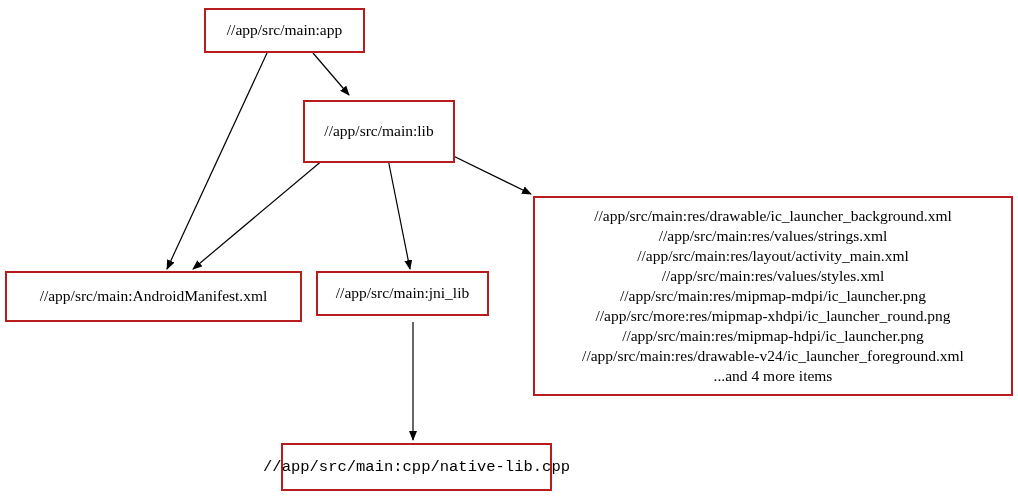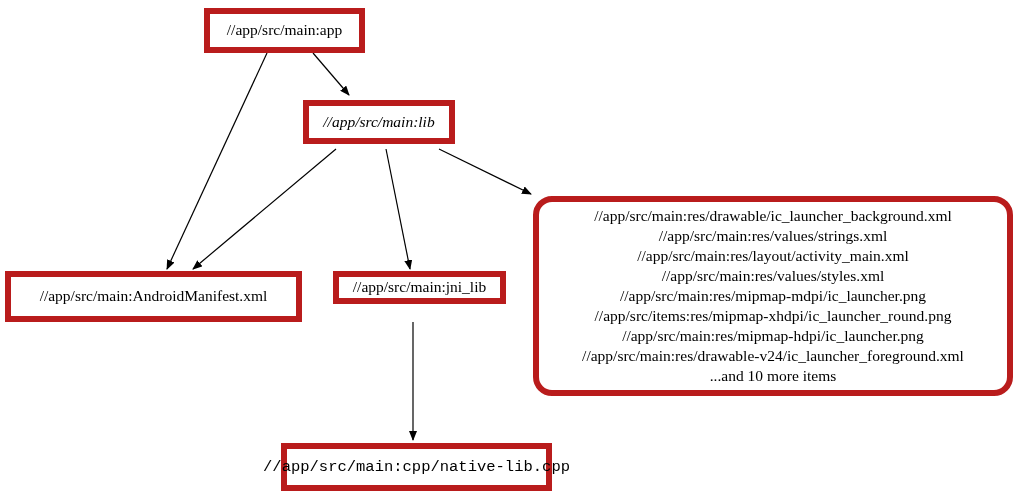--- a/index.html
+++ b/index.html
@@ -24,35 +24,34 @@
     height: 496px;
     pointer-events: none;
   }
   .edges line {
     stroke: #000000;
     stroke-width: 1.2;
   }
   .node {
     position: absolute;
     box-sizing: border-box;
-    border: 6px solid #b91c1c;
+    border: 2px solid #b91c1c;
     background: #ffffff;
     display: flex;
     align-items: center;
     justify-content: center;
     font-size: 15.5px;
     line-height: 1.2;
     white-space: nowrap;
     text-align: center;
   }
   .node.multiline {
     flex-direction: column;
     justify-content: center;
     line-height: 20px;
-    border-radius: 19px;
   }
   .node.multiline .res-line {
     display: block;
   }
 </style>
 </head>
 <body>
 
 <div class="canvas">
 
@@ -67,41 +66,41 @@
     <line x1="336" y1="149" x2="193" y2="269" marker-end="url(#arrow)"></line>
     <line x1="386" y1="149" x2="410" y2="269" marker-end="url(#arrow)"></line>
     <line x1="439" y1="149" x2="531" y2="194" marker-end="url(#arrow)"></line>
     <line x1="413" y1="322" x2="413" y2="440" marker-end="url(#arrow)"></line>
   </svg>
 
   <div class="node" style="left:204px; top:8px; width:161px; height:45px;">
     <span>//app/src/main:app</span>
   </div>
 
-  <div class="node" style="left:303px; top:100px; width:152px; height:44px;font-style:italic;">
+  <div class="node" style="left:303px; top:100px; width:152px; height:63px;">
     <span>//app/src/main:lib</span>
   </div>
 
   <div class="node" style="left:5px; top:271px; width:297px; height:51px;">
     <span>//app/src/main:AndroidManifest.xml</span>
   </div>
 
-  <div class="node" style="left:333px; top:271px; width:173px; height:33px;">
+  <div class="node" style="left:316px; top:271px; width:173px; height:45px;">
     <span>//app/src/main:jni_lib</span>
   </div>
 
   <div class="node multiline" style="left:533px; top:196px; width:480px; height:200px;">
     <span class="res-line">//app/src/main:res/drawable/ic_launcher_background.xml</span>
     <span class="res-line">//app/src/main:res/values/strings.xml</span>
     <span class="res-line">//app/src/main:res/layout/activity_main.xml</span>
     <span class="res-line">//app/src/main:res/values/styles.xml</span>
     <span class="res-line">//app/src/main:res/mipmap-mdpi/ic_launcher.png</span>
-    <span class="res-line">//app/src/items:res/mipmap-xhdpi/ic_launcher_round.png</span>
+    <span class="res-line">//app/src/more:res/mipmap-xhdpi/ic_launcher_round.png</span>
     <span class="res-line">//app/src/main:res/mipmap-hdpi/ic_launcher.png</span>
     <span class="res-line">//app/src/main:res/drawable-v24/ic_launcher_foreground.xml</span>
-    <span class="res-line">...and 10 more items</span>
+    <span class="res-line">...and 4 more items</span>
   </div>
 
   <div class="node" style="left:281px; top:443px; width:271px; height:48px;font-family:Liberation Mono, monospace;">
     <span>//app/src/main:cpp/native-lib.cpp</span>
   </div>
 
 </div>
 
 </body></html>

